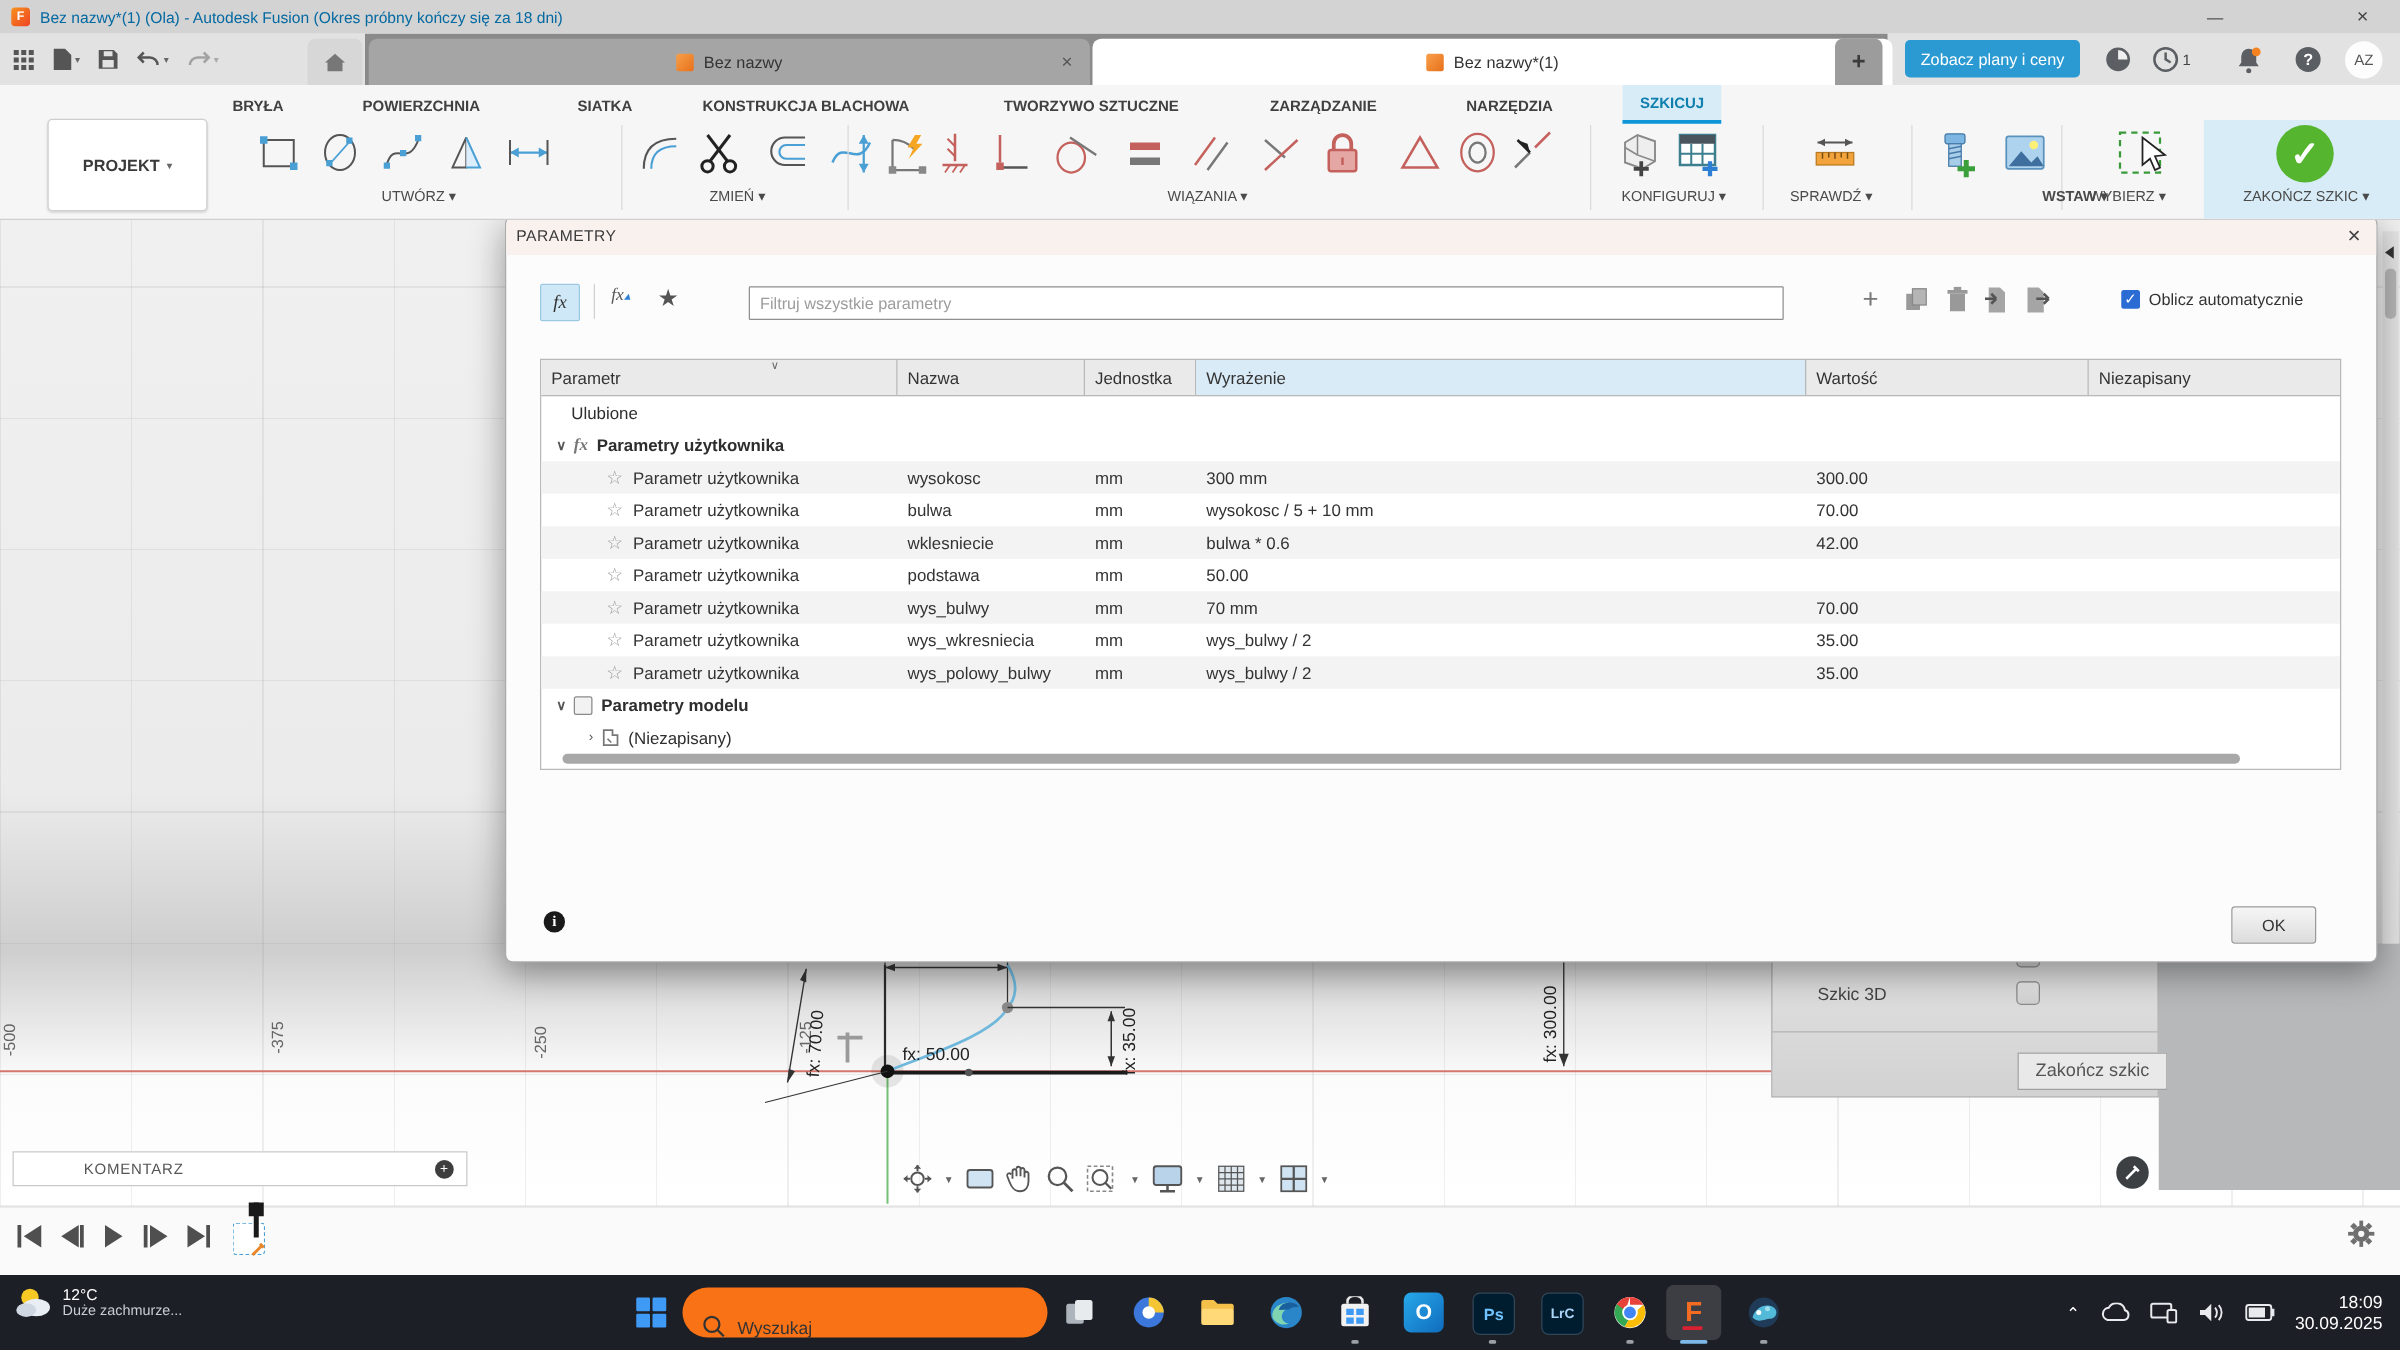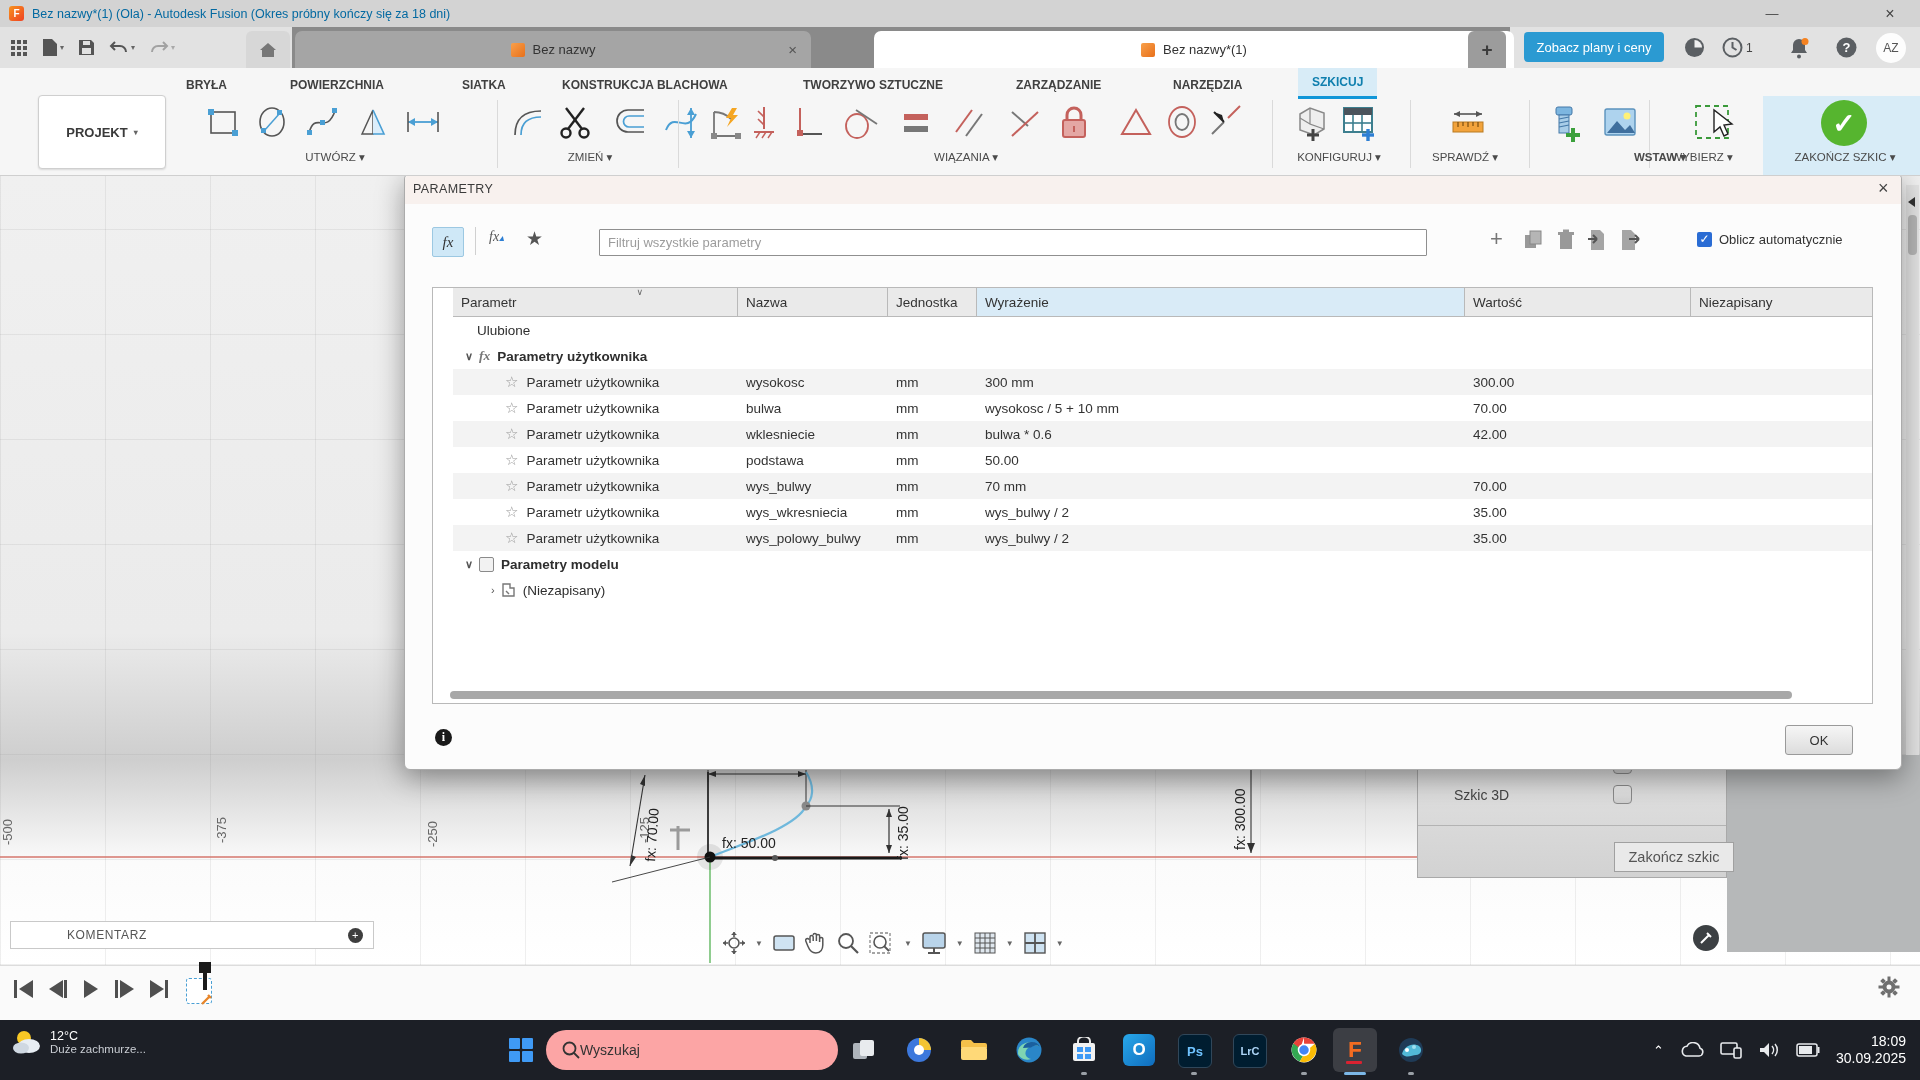--- a/index.html
+++ b/index.html
@@ -70,21 +70,21 @@
     display:flex;align-items:center;justify-content:center;font-style:italic;font-family:"Liberation Serif",serif;font-size:15px;color:#333;}
   .fxsub{position:absolute;left:84px;top:55px;font-style:italic;font-family:"Liberation Serif",serif;font-size:14px;color:#555;}
   .staric{position:absolute;left:121px;top:53px;font-size:19px;color:#555;}
   .filterin{position:absolute;left:194px;top:55px;width:828px;height:27px;border:1px solid #8f8f8f;font-size:13px;color:#333;
     padding:0 8px;background:#fff;box-sizing:border-box;border-radius:1px;}
   .filterin::placeholder{color:#9c9c9c;}
   .dtool{position:absolute;top:55px;width:22px;height:22px;color:#777;}
   .autochk{position:absolute;left:1292px;top:58px;width:15px;height:15px;background:#2a6cd4;border-radius:2px;color:#fff;
     font-size:12px;line-height:15px;text-align:center;}
   .autolbl{position:absolute;left:1314px;top:58px;font-size:13px;color:#333;}
-  .ptablewrap{position:absolute;left:27px;top:113px;width:1441px;height:417px;border:1px solid #b9b9b9;background:#fff;box-sizing:border-box;padding-left:20px;}
+  .ptablewrap{position:absolute;left:27px;top:113px;width:1441px;height:329px;border:1px solid #b9b9b9;background:#fff;box-sizing:border-box;}
   .phead{display:grid;grid-template-columns:285px 150px 89px 488px 226px auto;height:28px;background:#eaeaea;border-bottom:1px solid #b9b9b9;}
   .phead>span{display:flex;align-items:center;padding-left:8px;font-size:13.5px;color:#333;border-right:1px solid #b9b9b9;}
   .phead .exprh{background:#d9ebf7;}
   .prow{display:grid;grid-template-columns:285px 150px 89px 488px 226px auto;height:26px;font-size:13.5px;color:#333;}
   .prow>span{display:flex;align-items:center;padding-left:8px;overflow:hidden;white-space:nowrap;}
   .prow.alt{background:#f3f3f3;}
   .grow{display:flex;align-items:center;height:26px;font-size:13.5px;color:#2e2e2e;padding-left:8px;}
   .star{font-size:15px;color:#999;margin:0 8px 0 44px;font-style:normal;}
   .chev{color:#555;font-size:11px;margin:0 6px 0 4px;}
   .fxg{font-style:italic;font-family:"Liberation Serif",serif;color:#777;margin-right:7px;}
@@ -115,22 +115,22 @@
   .tri-l{border-top:9px solid transparent;border-bottom:9px solid transparent;border-right:14px solid #4f4f4f;}
   .bar-v{position:absolute;top:14px;width:3px;height:18px;background:#4f4f4f;}
   .sketchchip{position:absolute;left:186px;top:12px;width:24px;height:24px;border:1.6px dashed #4a9fd4;border-radius:3px;background:#fff;}
   .marker{position:absolute;left:203px;top:-4px;width:4px;height:28px;background:#1a1a1a;}
   .marker:before{content:"";position:absolute;left:-4px;top:0;width:12px;height:11px;background:#1a1a1a;}
   
   .taskbar{left:0;top:1020px;width:1920px;height:60px;background:#1c1f26;z-index:50;color:#fff;}
   .weather{position:absolute;left:12px;top:8px;display:flex;align-items:center;gap:8px;}
   .wtxt1{font-size:12.5px;color:#fff;}
   .wtxt2{font-size:11.5px;color:#c9cdd3;}
-  .searchpill{position:absolute;left:546px;top:10px;width:292px;height:40px;background:#fca5a5;border-radius:20px;
-    display:flex;align-items:center;padding-left:16px;box-sizing:border-box;color:#333;font-size:14px;}
+  .searchpill{position:absolute;left:546px;top:10px;width:292px;height:40px;background:#f97316;border-radius:20px;
+    display:flex;align-items:flex-end;gap:10px;padding-left:16px;box-sizing:border-box;color:#333;font-size:14px;}
   .tbicon{position:absolute;top:14px;width:32px;height:32px;border-radius:6px;display:flex;align-items:center;justify-content:center;}
   .rundot{position:absolute;top:52px;width:6px;height:3px;border-radius:2px;background:#9aa0a6;}
   .fusionslot{position:absolute;left:1333px;top:8px;width:44px;height:44px;background:rgba(255,255,255,.14);border-radius:6px;}
   .fusionbar{position:absolute;left:1344px;top:52px;width:22px;height:3px;border-radius:2px;background:#7cb8e8;}
   .tray{position:absolute;right:0;top:0;height:60px;display:flex;align-items:center;gap:16px;padding-right:14px;}
   .clockblk{text-align:right;font-size:14px;line-height:17px;}
   
   .dimtxt{font-family:"Liberation Sans",sans-serif;font-size:14px;fill:#222;}
   .axtxt{font-family:"Liberation Sans",sans-serif;font-size:13px;fill:#666;}
 </style>
@@ -242,21 +242,21 @@
           </svg>
           <span class="caret">▾</span>
       </span>
     </div>
     <div class="homebtn">
       <svg width="18" height="16">
           <path d="M9,1 L17,8 h-2 v7 h-12 v-7 h-2 z" fill="#777"></path>
         </svg>
     </div>
     <div class="tabstrip"></div>
-    <div class="doctab" style="left:295px;width:516px;background:#a5a5a5;">
+    <div class="doctab" style="left:295px;width:577px;background:#a5a5a5;">
       <span class="cube"></span>
       <span>Bez nazwy</span>
       <span class="tabclose">×</span>
     </div>
     <div class="doctab" style="left:874px;width:640px;background:#ffffff;">
       <span class="cube"></span>
       <span>Bez nazwy*(1)</span>
       <span class="tabclose">×</span>
     </div>
     <div class="addtab">+</div>

